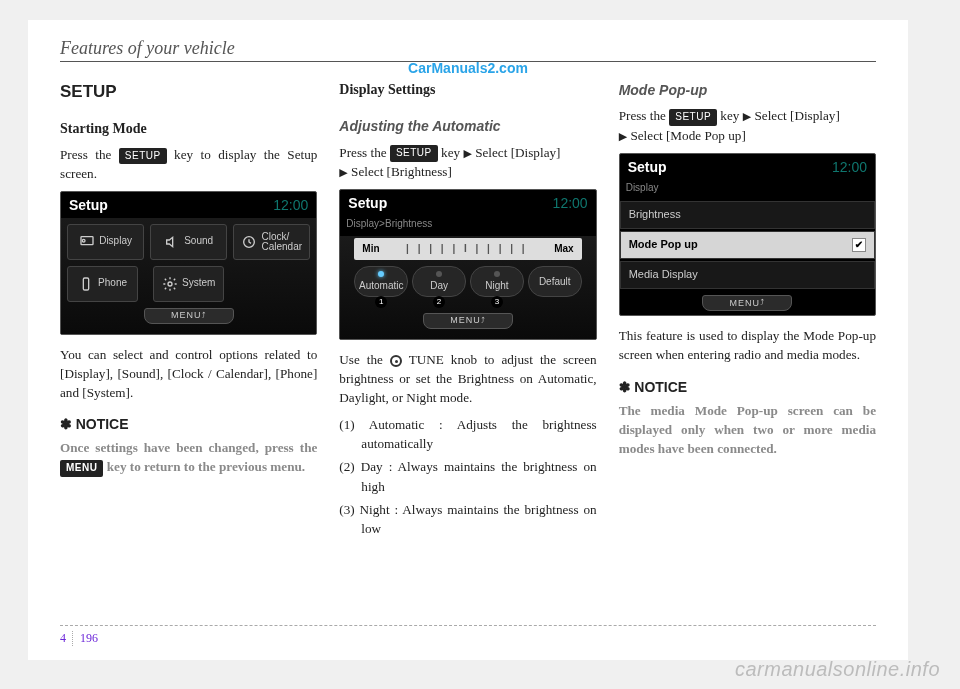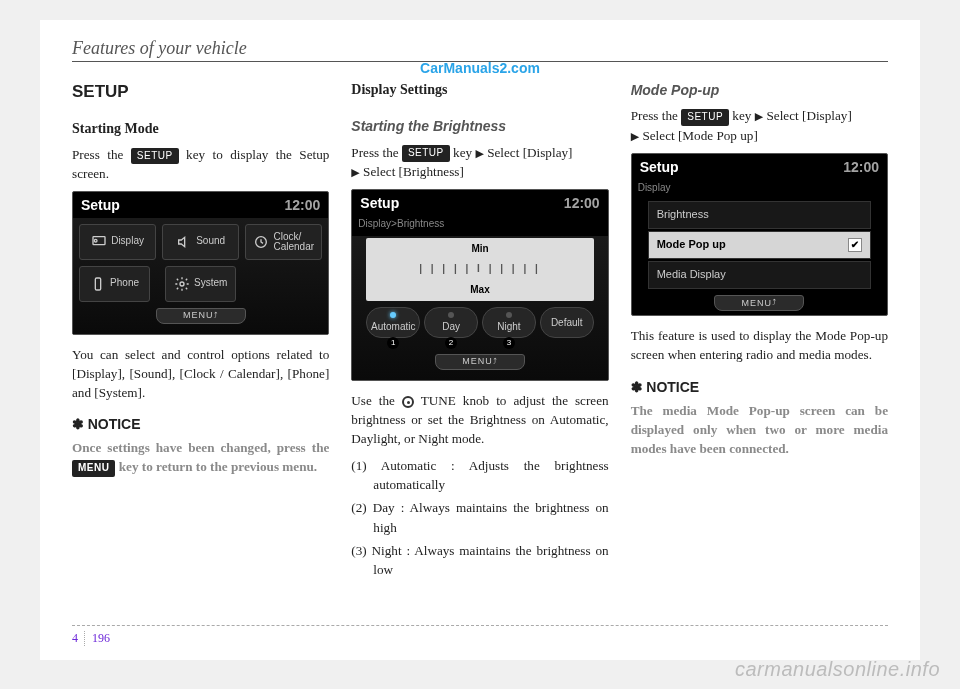--- a/index.html
+++ b/index.html
@@ -7,21 +7,21 @@
     width: 960px;
     height: 689px;
     background: #f0f0f0;
     font-family: Georgia, 'Times New Roman', serif;
     color: #222;
     position: relative;
     overflow: hidden;
   }
   .page {
     position: absolute;
-    left: 40px; top: 20px;
+    left: 28px; top: 20px;
     width: 880px; height: 640px;
     background: #fff;
     padding: 18px 32px 10px 32px;
   }
   .header-title {
     font-style: italic;
     font-size: 18px;
     color: #555;
     margin-bottom: 2px;
   }
@@ -58,51 +58,51 @@
 
   
   .shot {
     width: 100%; background: #000; color: #ddd;
     border: 1px solid #555; border-radius: 2px;
     font-family: Arial, sans-serif; font-size: 11px;
     margin: 6px 0 10px;
   }
   .shot-bar { display: flex; justify-content: space-between; padding: 3px 8px 2px; }
   .shot-bar .ttl { font-weight: bold; font-size: 14px; color: #fff; }
-  .shot-bar .clk { font-weight: bold; font-size: 14px; color: #a3a3a3; }
+  .shot-bar .clk { font-weight: normal; font-size: 14px; color: #0f766e; }
   .shot-body { background: linear-gradient(#1a1a1a,#0a0a0a); padding: 6px; }
   .grid2x3 { display: grid; grid-template-columns: repeat(3,1fr); gap: 6px; }
   .tile { background: #222; border: 1px solid #444; border-radius: 3px; height: 36px;
     display: flex; align-items: center; justify-content: center; gap: 4px; color:#ccc; font-size:10px; }
   .tile .ic { width:16px; height:16px; }
   .row2 { display: grid; grid-template-columns: repeat(3,1fr); gap: 15px; margin-top:6px; }
   .row2 .tile:last-child { visibility: hidden; }
   .menu-pill { margin: 6px auto 4px; width: 90px; height: 16px; background: #2b2b2b;
     border: 1px solid #555; border-radius: 3px 3px 8px 8px; display:flex; align-items:center; justify-content:center;
     font-size:9px; color:#ccc; letter-spacing:1px; }
   .menu-pill::after { content: " ⤴"; font-size: 8px; }
 
   
   .crumb { color:#888; font-size:10px; padding: 2px 6px 4px; }
   .slider-box { background:#ddd; color:#000; border-radius:2px; margin: 0 8px 6px; padding: 4px 8px;
-    display:flex; align-items:center; gap:6px; font-size:10px; font-weight:bold;flex-direction:column; }
+    display:flex; align-items:center; font-size:10px; font-weight:bold; }
   .slider-box .ticks { flex:1; letter-spacing:3px; color:#555; text-align:center; }
   .seg-row { display:flex; gap:4px; margin:0 8px 4px; }
   .seg { flex:1; background:#262626; border:1px solid #444; border-radius:15px;
     text-align:center; padding:4px 0 2px; font-size:10px; color:#ccc; position:relative; }
   .seg .led { width:6px; height:6px; border-radius:50%; background:#555; margin:0 auto 2px; }
   .seg.on .led { background:#6cf; box-shadow:0 0 4px #6cf; }
   .seg .idx { position:absolute; bottom:-12px; left:50%; transform:translateX(-50%);
     width:12px; height:12px; border-radius:50%; background:#000; color:#fff; font-size:8px;
     display:flex; align-items:center; justify-content:center; }
   .seg-row + .menu-pill { margin-top: 16px; }
   .seg.default { flex:1; font-size:10px; display:flex; align-items:center; justify-content:center; }
 
   
-  .listrow { background:#181818; border:1px solid #333; margin:2px 16px; padding:5px 8px;
+  .listrow { background:#181818; border:1px solid #333; margin:2px 0; padding:5px 8px;
     display:flex; justify-content:space-between; align-items:center; font-size:11px; color:#ccc; }
   .listrow.sel { background:#d6d6d6; color:#000; font-weight:bold; }
   .chk { width:14px; height:14px; background:#fff; border:1px solid #888;
     display:flex; align-items:center; justify-content:center; color:#000; font-size:10px; }
 
   
   .footer-rule { position:absolute; left:32px; right:32px; bottom:34px;
     border-top: 1px dashed #aaa; }
   .footer-num { position:absolute; left:32px; bottom:14px; font-size:12px; color:#6d28d9; }
   .footer-num .chap { display:inline-block; border-right:1px dotted #aaa; padding-right:6px; margin-right:4px; }
@@ -185,21 +185,21 @@
       <div class="notice-head">NOTICE</div>
       <p class="notice-body">
         <span>Once settings have been changed, press the </span>
         <span class="keycap">MENU</span>
         <span> key to return to the previous menu.</span>
       </p>
     </div>
 
     <div class="col">
       <h3 class="sub" style="margin-top:6px;">Display Settings</h3>
-      <h3 class="ital">Starting the Brightness</h3>
+      <h3 class="ital">Adjusting the Automatic</h3>
       <p>
         <span>Press the </span>
         <span class="keycap">SETUP</span>
         <span> key</span>
         <span class="tri">▶</span>
         <span>Select [Display] </span>
         <br><span class="tri">▶</span>
         <span>Select [Brightness]</span>
       </p>
 

